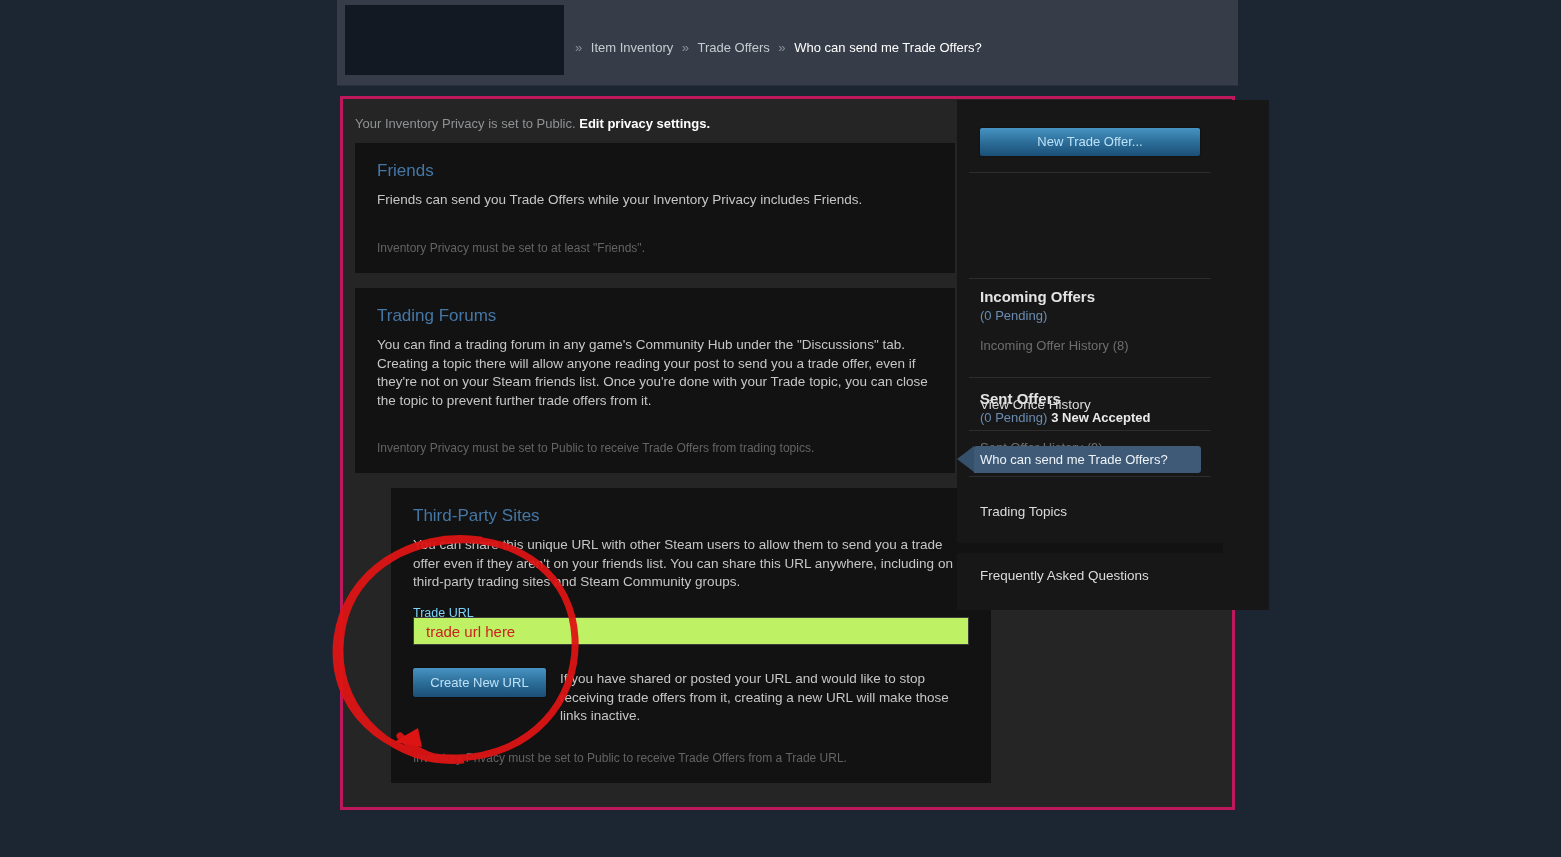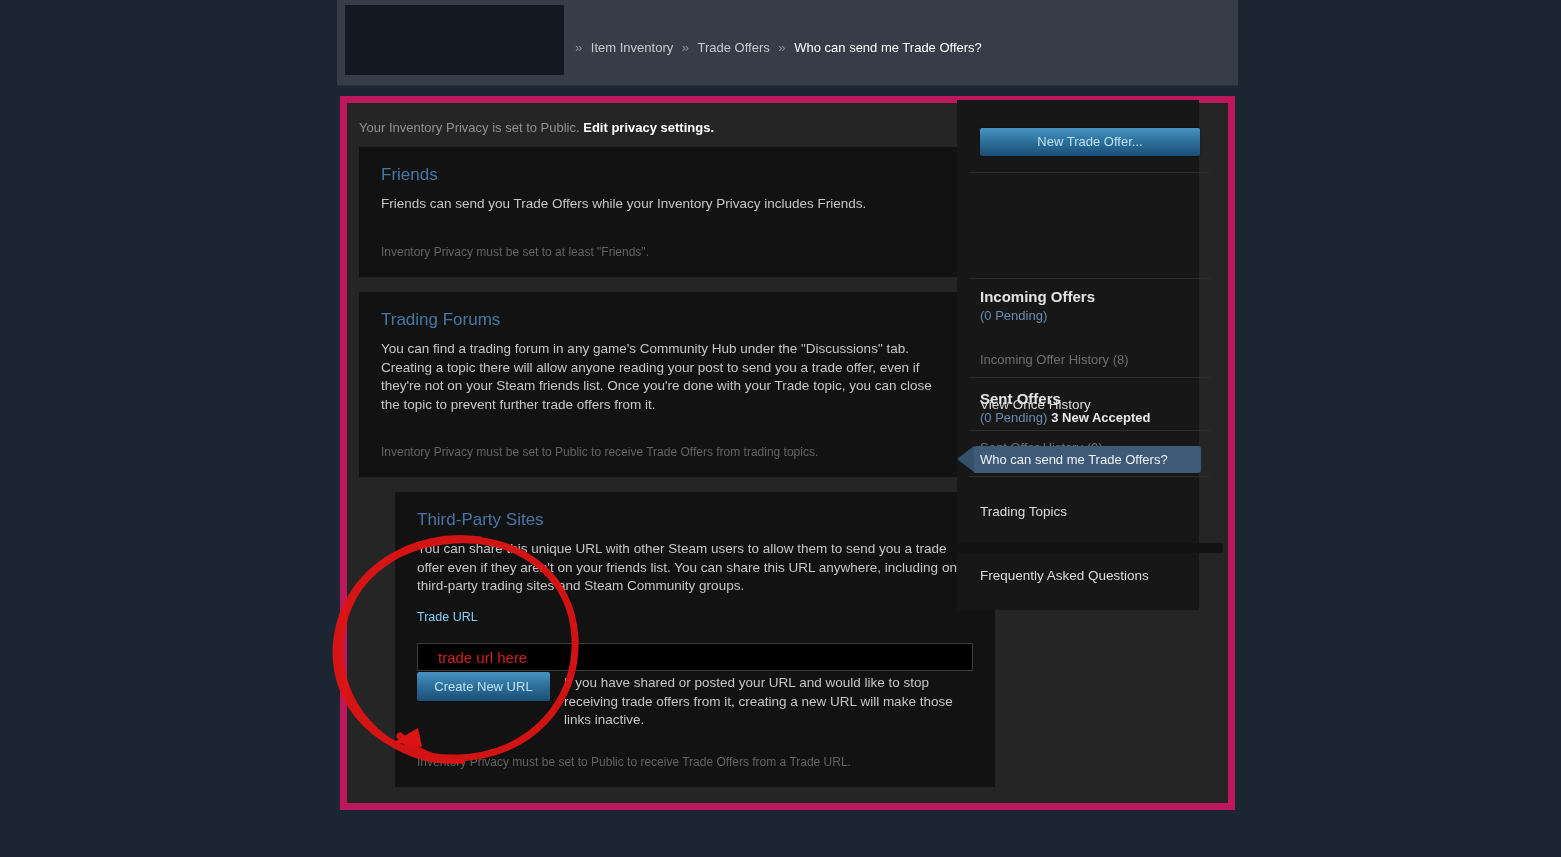--- a/index.html
+++ b/index.html
@@ -10,47 +10,47 @@
   .topbar { position:absolute; left:337px; top:0; width:901px; height:86px;
             background:#363d49; border-bottom:1px solid #2a303a; }
   .censor-block { position:absolute; left:8px; top:5px; width:219px; height:70px; background:#121923; }
   .breadcrumb { position:absolute; left:233px; top:40px; font-size:13px; color:#c7cbd0; white-space:nowrap;text-align:center; }
   .breadcrumb .sep { color:#8a9099; margin:0 5px; }
   .breadcrumb a { color:#c7cbd0; text-decoration:none; cursor:pointer; }
   .breadcrumb .current { color:#ffffff; }
 
   
   .main { position:absolute; left:340px; top:96px; width:895px; height:714px;
-          background:#252525; border:7px solid #be185d; }
+          background:#252525; border:3px solid #be185d; }
   .privacy-line { position:absolute; left:12px; top:17px; font-size:13px; color:#8f9193; }
   .privacy-line b { color:#ffffff; cursor:pointer; }
 
   .box { position:absolute; left:12px; width:600px; background:#121212; }
   .box-friends       { top:44px;  height:130px; }
   .box-forums        { top:189px; height:185px; }
   .box-thirdparty    { top:389px; height:295px;margin-left:36px; }
   .box h2 { position:absolute; left:22px; top:18px; font-size:17px; font-weight:400; color:#4577a6; }
   .box .body { position:absolute; left:22px; top:48px; width:556px; font-size:13.5px;
                line-height:18.5px; color:#c6c6c6; }
   .box .footnote { position:absolute; left:22px; bottom:18px; font-size:12px; color:#636363; }
 
   .trade-url-label { position:absolute; left:22px; top:118px; font-size:12.5px; color:#7dd3fc; }
-  .trade-url-input { position:absolute; left:22px; top:151px; width:556px; height:28px;
-                     background:#000000; border:1px solid #3c3c3c; color:#cd2121;
-                     font-size:15px; padding:0 20px; font-family:"Liberation Sans", sans-serif; }
+  .trade-url-input { position:absolute; left:22px; top:129px; width:556px; height:28px;
+                     background:#bef264; border:1px solid #3c3c3c; color:#cd2121;
+                     font-size:15px; padding:0 12px; font-family:"Liberation Sans", sans-serif; }
   .btn-blue { display:inline-block; text-align:center; cursor:pointer; border:none;
               border-radius:2px; color:#bce1f6; font-size:13px;
               background:linear-gradient(180deg,#4793c2 0%,#2a6b96 55%,#1b4f77 100%);
               box-shadow:0 0 2px rgba(0,0,0,.5); font-family:"Liberation Sans", sans-serif; }
   .create-url-btn { position:absolute; left:22px; top:180px; width:133px; height:29px; line-height:29px; }
   .create-note { position:absolute; left:169px; top:182px; width:405px; font-size:13.5px;
                  line-height:18.5px; color:#c6c6c6; }
 
   
-  .sidebar { position:absolute; left:957px; top:100px; width:242px; height:510px; background:#171717; }
+  .sidebar { position:absolute; left:957px; top:100px; width:312px; height:510px; background:#171717; }
   .new-offer-btn { position:absolute; left:23px; top:28px; width:220px; height:28px; line-height:28px; }
   .sb-divider { position:absolute; left:12px; width:242px; height:1px; background:#2d2d2d; }
   .sb-h { position:absolute; left:23px; font-size:15px; font-weight:bold; color:#e3e3e3; }
   .sb-pending { position:absolute; left:23px; font-size:13px; color:#6a8cb2; cursor:pointer; }
   .sb-accepted { color:#eaeaea; font-weight:bold; margin-left:4px;text-align:right; }
   .sb-history { position:absolute; left:23px; font-size:13px; color:#6e6e6e; cursor:pointer; }
   .sb-item { position:absolute; left:23px; font-size:13.5px; color:#dcdcdc; cursor:pointer; }
   .sb-selected { position:absolute; left:17px; top:346px; width:227px; height:27px;
                  background:#3e5a77; border-radius:2px 3px 3px 0; color:#eef3f8;
                  font-size:13px; line-height:27px; padding-left:6px; cursor:pointer; }
@@ -107,21 +107,21 @@
   </div>
 </div>
 
 <div class="sidebar">
   <button class="btn-blue new-offer-btn">New Trade Offer...</button>
 
   <div class="sb-divider" style="top:72px"></div>
 
   <div class="sb-h" style="top:188px">Incoming Offers</div>
   <div class="sb-pending" style="top:208px">(0 Pending)</div>
-  <div class="sb-history" style="top:252px">Incoming Offer History (8)</div>
+  <div class="sb-history" style="top:238px">Incoming Offer History (8)</div>
 
   <div class="sb-divider" style="top:178px"></div>
 
   <div class="sb-h" style="top:290px">Sent Offers</div>
   <div class="sb-pending" style="top:310px">
     <span>(0 Pending)</span><span class="sb-accepted">3 New Accepted</span>
   </div>
 
   <div class="sb-history" style="top:340px">Sent Offer History (9)</div>
 

